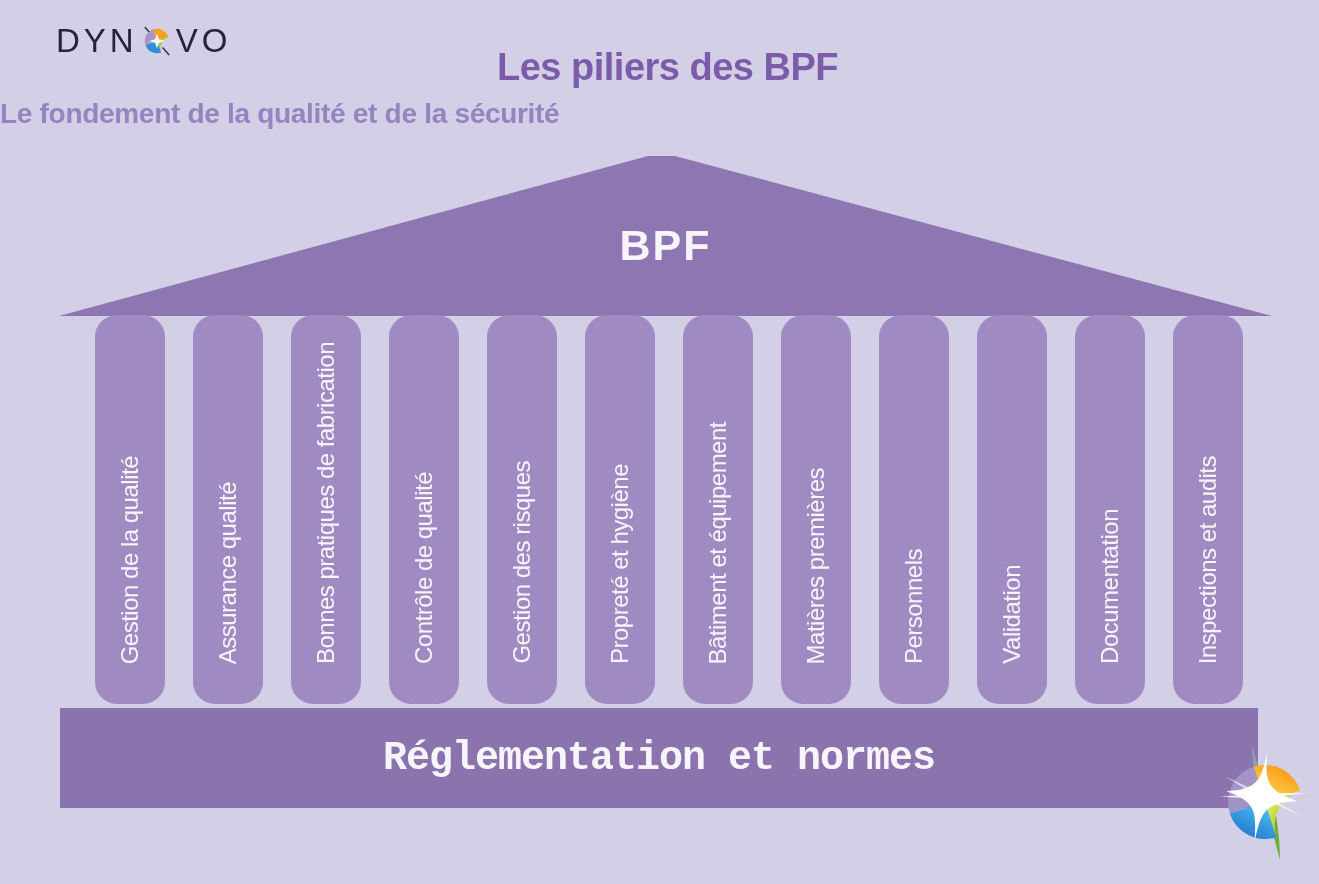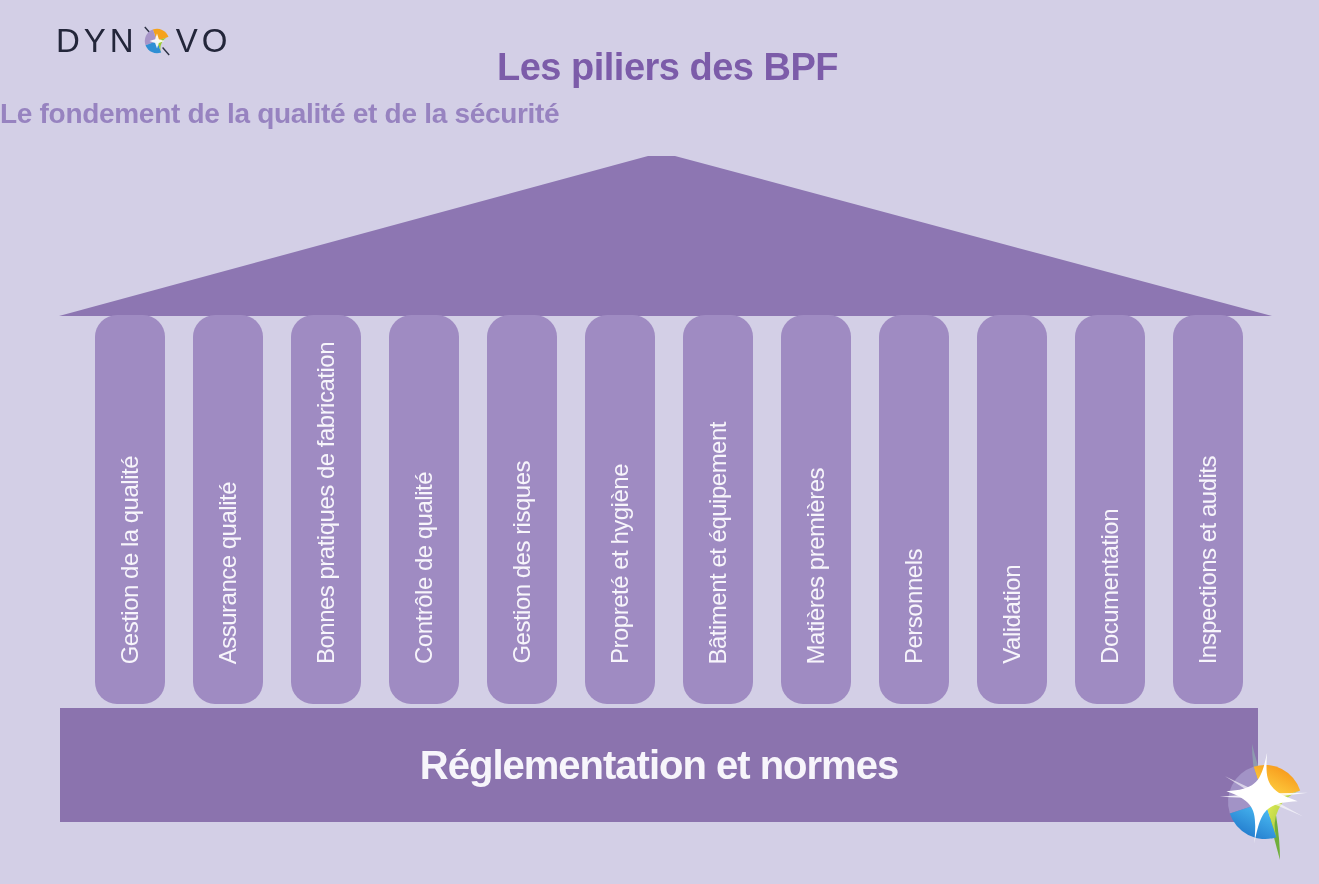--- a/index.html
+++ b/index.html
@@ -22,22 +22,22 @@
   .pediment{position:absolute;left:59px;top:155px;width:1213px;height:161px;display:block;}
   .pediment-label{position:absolute;top:221px;left:59px;width:1213px;text-align:center;
     font-size:43px;font-weight:600;letter-spacing:2px;color:var(--light-text,#f7f5fb);}
   .pillars{position:absolute;left:95px;top:315px;width:1148px;height:389px;
     display:flex;justify-content:space-between;}
   .pillar{width:70px;height:100%;background:var(--pillar,#9f8bc2);border-radius:22px;
     display:flex;flex-direction:column;align-items:center;justify-content:flex-end;}
   .pillar-label{writing-mode:vertical-rl;transform:rotate(180deg);white-space:nowrap;
     margin-bottom:40px;font-size:24px;font-weight:400;letter-spacing:-0.5px;
     color:var(--light-text,#f7f5fb);}
-  .base{position:absolute;left:60px;top:708px;width:1198px;height:114px;
-    background:var(--base,#8b73ae);display:flex;align-items:center;justify-content:center;}
+  .base{position:absolute;left:60px;top:708px;width:1198px;height:100px;
+    background:var(--base,#8b73ae);display:flex;align-items:center;justify-content:center;font-family:Liberation Mono, monospace;}
   .base-label{font-size:40px;font-weight:700;letter-spacing:-1px;color:var(--light-text,#f7f5fb);}
   .corner-sphere{position:absolute;left:1212px;top:742px;display:block;}
 </style>
 </head>
 <body>
 
 <div class="canvas">
 
   <div class="brand">
     <span class="brand-txt">DYN</span>
@@ -54,20 +54,21 @@
     </svg>
     <span class="brand-txt">VO</span>
   </div>
 
   <h1 class="title">Les piliers des BPF</h1>
   <div class="subtitle">Le fondement de la qualité et de la sécurité</div>
 
   <svg class="pediment" viewBox="0 0 1213 161" preserveAspectRatio="none">
     <polygon points="0,161 589,1 616,1 1213,161" fill="#8d76b2"></polygon>
   </svg>
+  <div class="pediment-label">BPF</div>
 
   <div class="pillars">
       <div class="pillar">
         <span class="pillar-label">Gestion de la qualité</span>
       </div>
       <div class="pillar">
         <span class="pillar-label">Assurance qualité</span>
       </div>
       <div class="pillar">
         <span class="pillar-label">Bonnes pratiques de fabrication</span>

